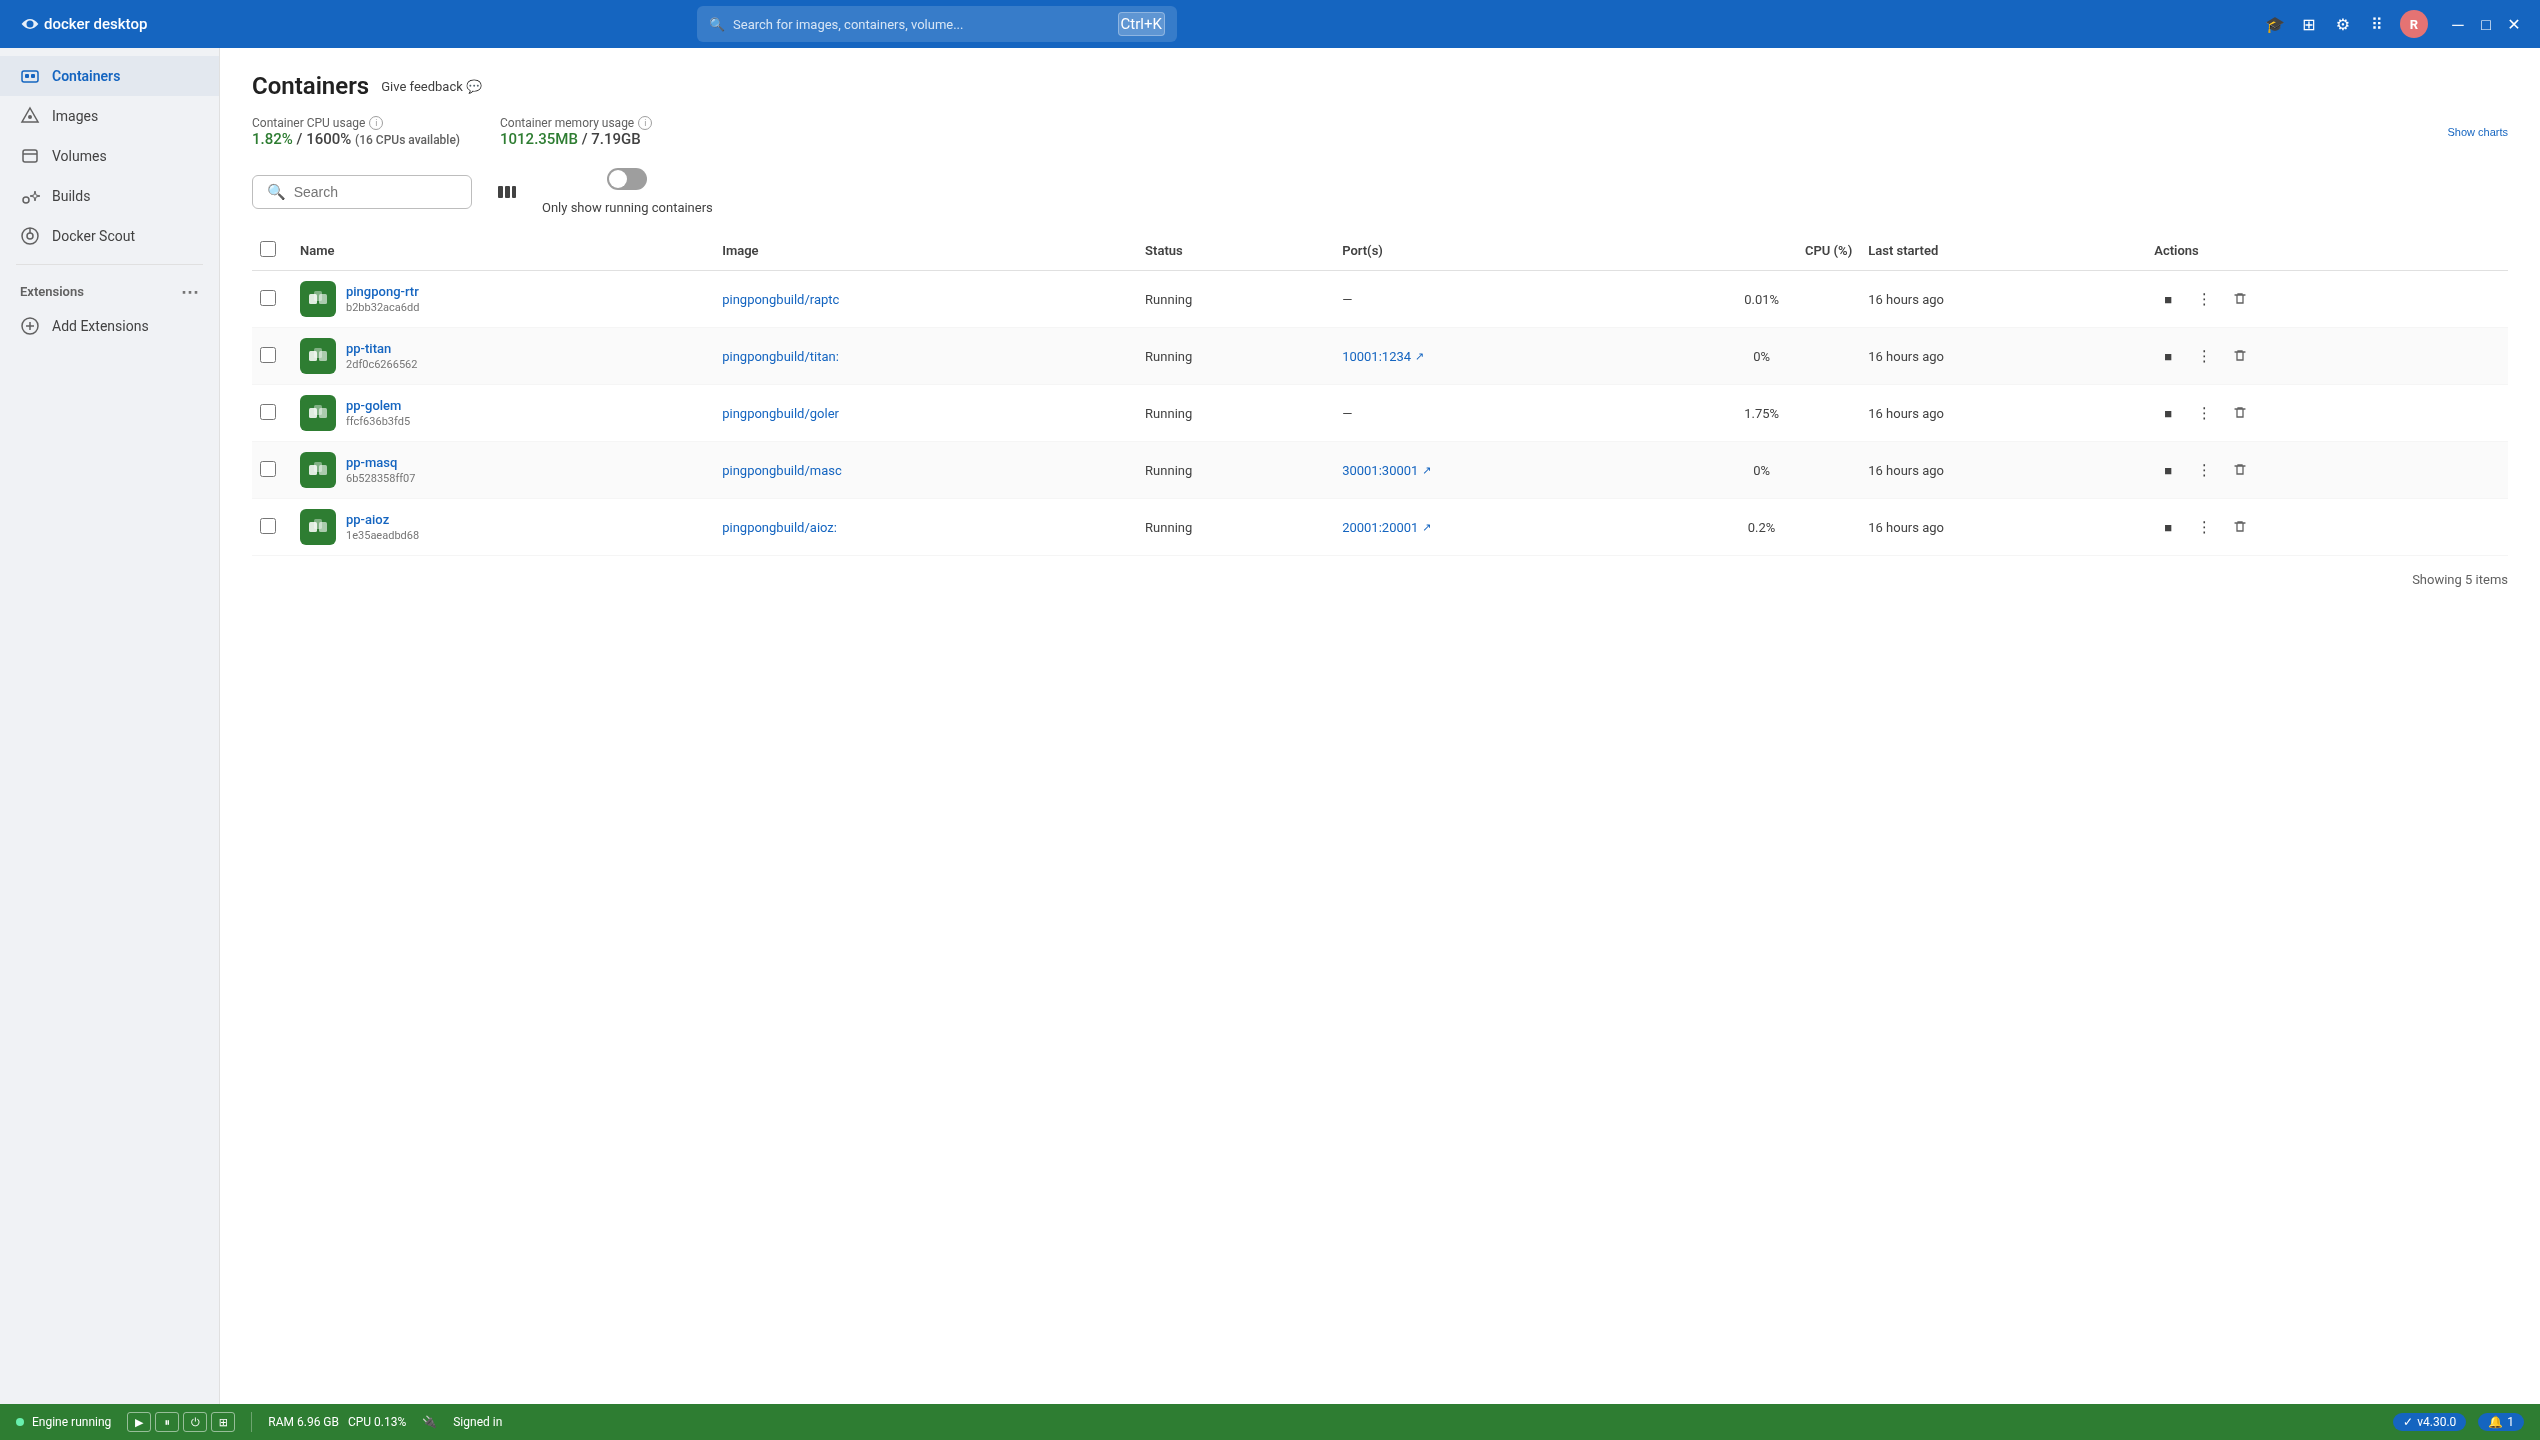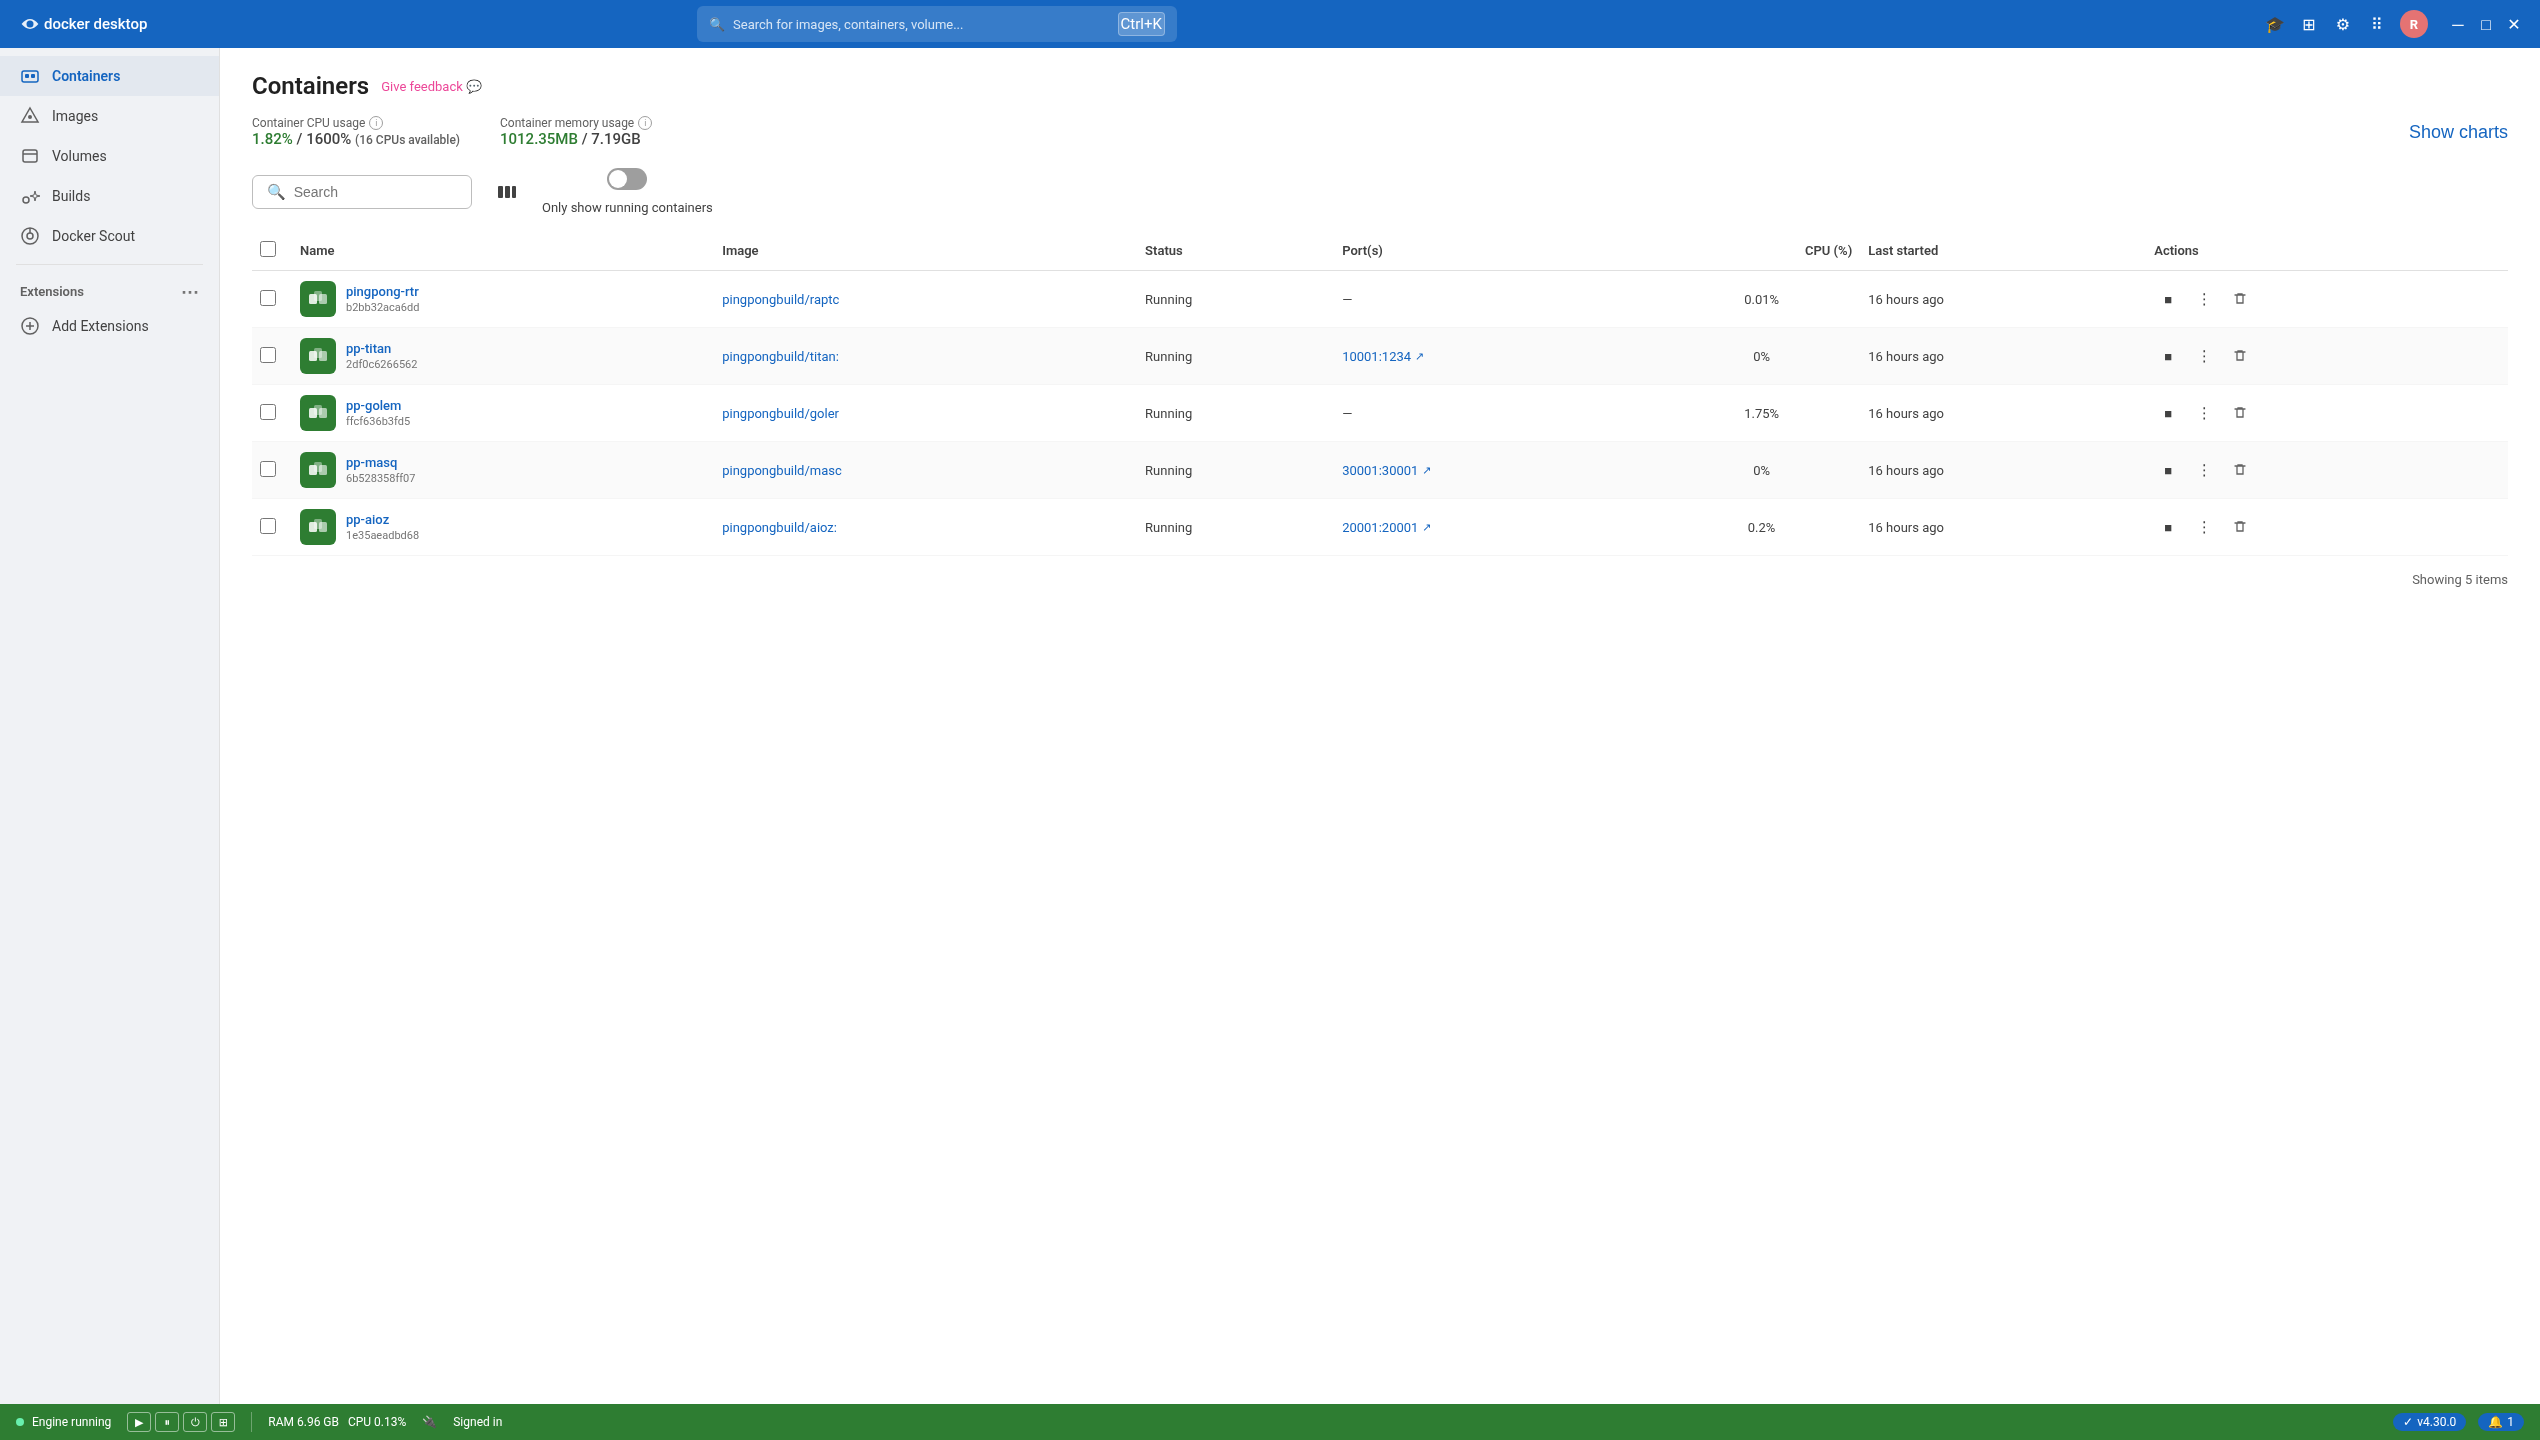--- a/index.html
+++ b/index.html
@@ -55,34 +55,34 @@
     }
     .sidebar-section-more { margin-left: auto; cursor: pointer; font-size: 18px; color: #757575; }
 
     
     .main { flex: 1; overflow-y: auto; background: white; }
     .main-header {
       padding: 24px 32px 16px;
       display: flex; align-items: center; gap: 12px;
     }
     .main-title { font-size: 24px; font-weight: 600; color: #212121; }
-    .main-feedback { color: #ec4899; font-size: 13px; cursor: pointer; display: flex; align-items: center; gap: 4px; text-decoration: none; }
+    .main-feedback { color: #404040; font-size: 13px; cursor: pointer; display: flex; align-items: center; gap: 4px; text-decoration: none; }
 
     
     .stats-bar {
       display: flex; align-items: center;
       padding: 0 32px 20px; gap: 40px;
     }
     .stat-item {}
     .stat-label { font-size: 12px; color: #616161; display: flex; align-items: center; gap: 4px; }
     .stat-value { font-size: 15px; font-weight: 500; }
     .stat-value .highlight { color: #2e7d32; }
     .stat-value .normal { color: #424242; }
     .show-charts-btn {
-      margin-left: auto; color: #1565c0; font-size: 18px; font-weight: 500;
+      margin-left: auto; color: #1565c0; font-size: 11px; font-weight: 500;
       cursor: pointer; background: none; border: none; text-decoration: none;
     }
 
     
     .toolbar {
       display: flex; align-items: center; gap: 16px;
       padding: 0 32px 16px;
     }
     .search-box {
       display: flex; align-items: center; gap: 8px;

